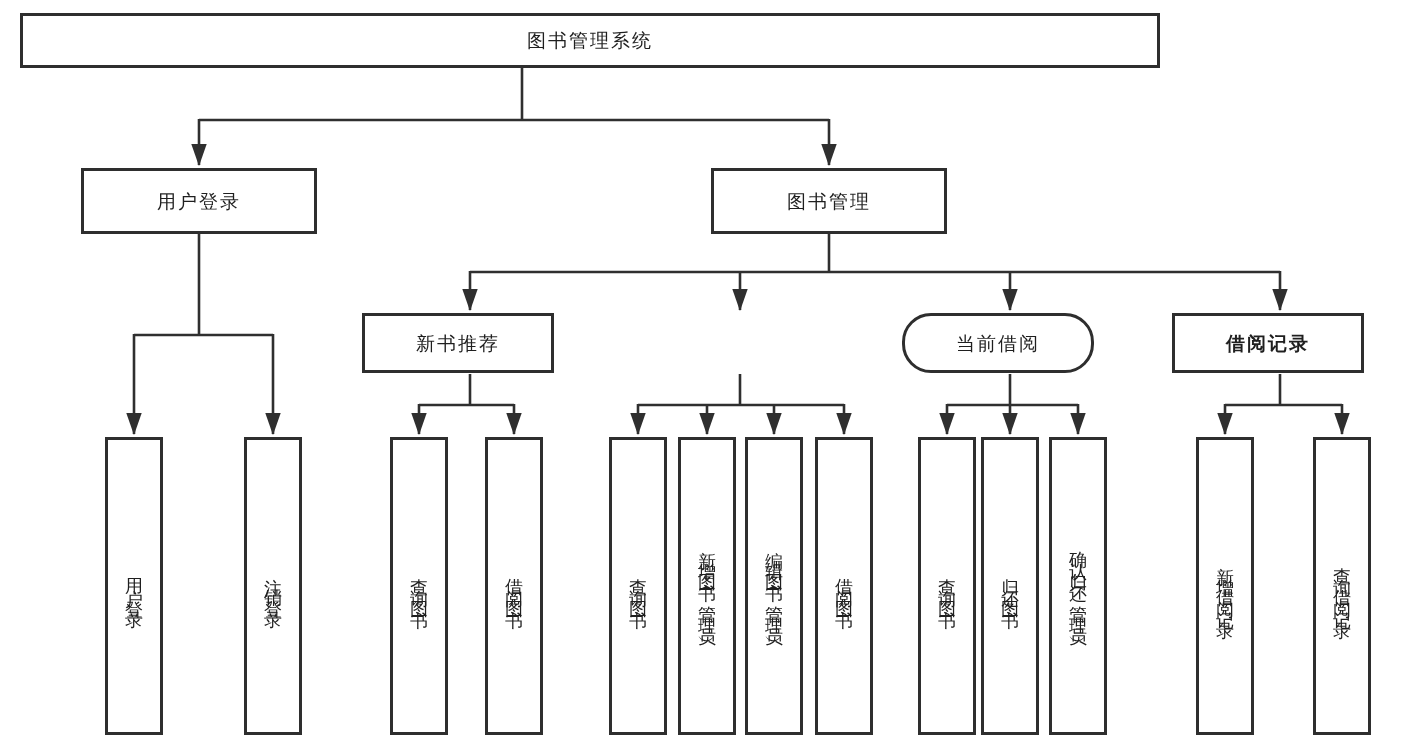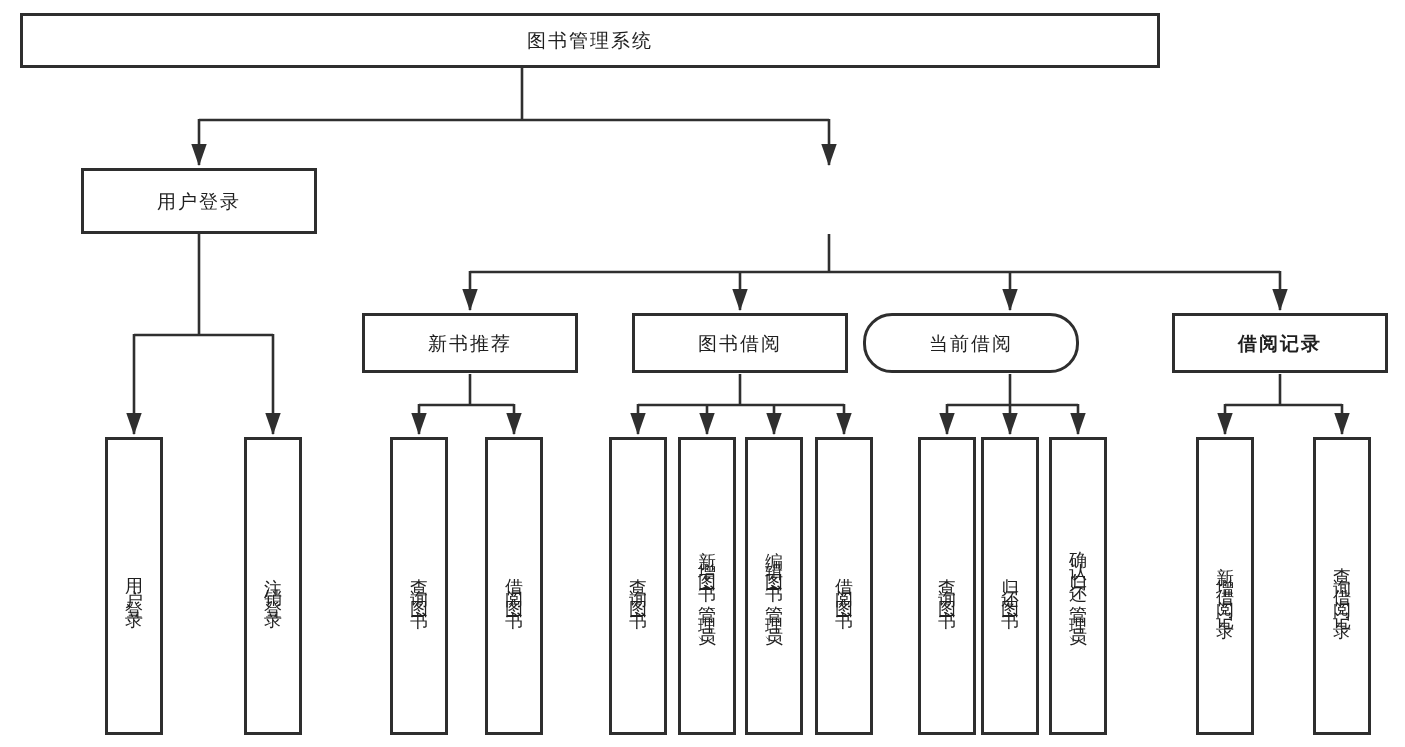--- a/index.html
+++ b/index.html
@@ -46,24 +46,24 @@
     font-size:19px;
     letter-spacing:2px;
     line-height:1;
     white-space:nowrap;
     color:var(--text);
   }
   .node-root{left:20px;top:13px;width:1140px;height:55px;}
   .node-l2{height:66px;width:236px;top:168px;}
   .node-l2.pos-user{left:81px;}
   .node-l2.pos-mgmt{left:711px;}
-  .node-l3{height:60px;width:216px;top:313px;}
+  .node-l3{height:60px;width:192px;top:313px;}
   .node-l3.pos-1{left:362px;}
   .node-l3.pos-2{left:632px;}
-  .node-l3.pos-3{left:863px;border-radius:29px;}
+  .node-l3.pos-3{left:902px;border-radius:29px;}
   .node-l3.pos-4{left:1172px;font-weight:bold;}
   .vnode{
     position:absolute;
     top:437px;
     width:58px;
     height:298px;
     background:#fff;
     border:3px solid var(--box-border);
     display:flex;
     align-items:center;
@@ -163,27 +163,27 @@
     </g>
   </svg>
 
   <div class="node node-root">
     <span class="lbl">图书管理系统</span>
   </div>
 
   <div class="node node-l2 pos-user">
     <span class="lbl">用户登录</span>
   </div>
+  <div class="node node-l2 pos-mgmt">
+    <span class="lbl">图书管理</span>
+  </div>
 
   <div class="node node-l3 pos-1">
     <span class="lbl">新书推荐</span>
   </div>
-  <div class="node node-l3 pos-2">
-    <span class="lbl">图书借阅</span>
-  </div>
   <div class="node node-l3 pos-3">
     <span class="lbl">当前借阅</span>
   </div>
   <div class="node node-l3 pos-4">
     <span class="lbl">借阅记录</span>
   </div>
 
   <div class="vnode pos-a1">
     <span class="vlbl">用户登录</span>
   </div>

